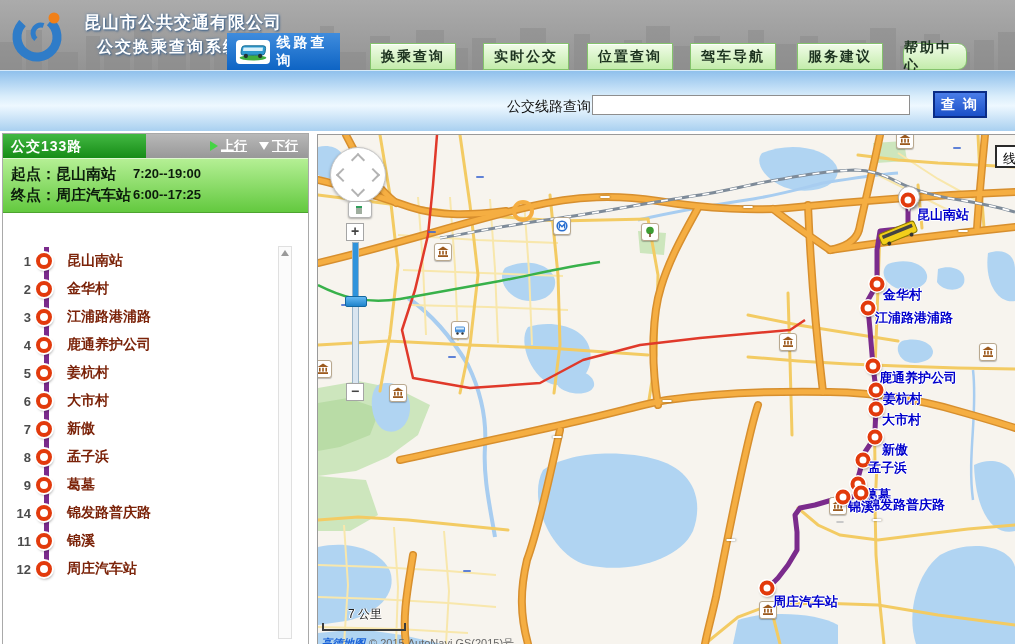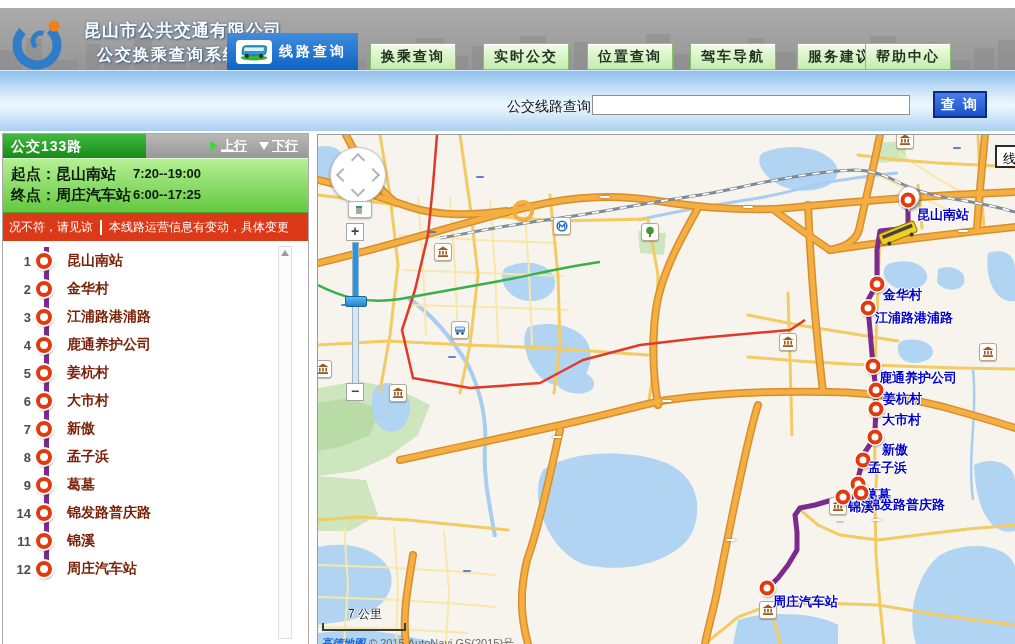--- a/index.html
+++ b/index.html
@@ -1,19 +1,19 @@
 <!DOCTYPE html>
 <html><head>
 <meta charset="utf-8">
 <style>
   html,body{margin:0;padding:0;background:#fff;font-family:"Liberation Sans","DejaVu Sans",sans-serif;}
   #page{position:relative;width:1015px;height:644px;overflow:hidden;background:#fff;}
 
   
-  .hdr{position:absolute;left:0;top:0;width:1015px;height:70px;background:linear-gradient(#ababab,#939393);overflow:hidden;margin-top:8px;}
+  .hdr{position:absolute;left:0;top:0;width:1015px;height:70px;background:linear-gradient(#ababab,#939393);overflow:hidden;}
   .bldg{position:absolute;left:0;bottom:0;}
   .logo{position:absolute;left:8px;top:6px;}
   .co{position:absolute;left:84px;top:11px;font-size:17px;font-weight:bold;color:#fff;letter-spacing:1px;text-shadow:1px 1px 2px #3c5f86,0 0 3px #5a7ea6;white-space:nowrap;}
   .sys{position:absolute;left:97px;top:37px;font-size:16px;font-weight:bold;color:#fff;letter-spacing:2px;text-shadow:1px 1px 2px #3c5f86,0 0 3px #5a7ea6;white-space:nowrap;}
 
   .tab{position:absolute;top:43px;height:27px;box-sizing:border-box;background:linear-gradient(#f1fce8,#c3ecab);border:1px solid #84c36c;display:flex;align-items:center;justify-content:center;gap:7px;font-size:14px;font-weight:bold;color:#1d3320;letter-spacing:2px;cursor:pointer;box-shadow:inset 0 1px 0 #fff;}
   .tab.active{top:33px;height:37px;background:linear-gradient(#3f8cdd,#0e64c4);border:none;color:#fff;justify-content:flex-start;padding-left:9px;letter-spacing:3px;box-shadow:none;}
   .tab-ic{width:36px;height:24px;background:#fff;border-radius:4px;display:flex;align-items:center;justify-content:center;}
 
   
@@ -149,21 +149,21 @@
       <circle cx="29" cy="31" r="20" fill="none" stroke="#2f7cc8" stroke-width="9" stroke-dasharray="95 31" transform="rotate(-50 29 31)"></circle>
       <circle cx="33" cy="27" r="8" fill="none" stroke="#2f7cc8" stroke-width="5" stroke-dasharray="22 29" transform="rotate(130 33 27)"></circle>
       <circle cx="46" cy="12" r="5.5" fill="#f08018"></circle>
     </svg>
     <div class="co">昆山市公共交通有限公司</div>
     <div class="sys">公交换乘查询系统</div>
   </div>
 
   <div>
 
-  <div class="tab active" style="left: 227px; position: absolute; width: 131px;">
+  <div class="tab active" style="left: 227px; position: absolute; width: 113px;">
         <span class="tab-ic">
           <svg width="32" height="18" viewBox="0 0 36 20">
             <ellipse cx="18" cy="16.5" rx="15" ry="3" fill="#3fae3f"></ellipse>
             <g transform="skewX(-8)">
               <rect x="6" y="3" width="27" height="10.5" rx="3" fill="#2e9ad0" stroke="#16688f" stroke-width="1"></rect>
               <rect x="8" y="5" width="22" height="4" fill="#d8f0fa"></rect>
             </g>
             <circle cx="10" cy="14.5" r="2.4" fill="#233"></circle>
             <circle cx="26" cy="14.5" r="2.4" fill="#233"></circle>
           </svg>
@@ -183,21 +183,21 @@
         <span class="tab-label">位置查询</span>
       </div>
       <div class="tab" style="left: 690px; position: absolute; width: 86px;">
 
         <span class="tab-label">驾车导航</span>
       </div>
       <div class="tab" style="left: 797px; position: absolute; width: 86px;">
 
         <span class="tab-label">服务建议</span>
       </div>
-      <div class="tab" style="left: 865px; position: absolute; width: 86px;">
+      <div class="tab" style="left: 903px; position: absolute; width: 64px; border-radius: 9px;">
 
         <span class="tab-label">帮助中心</span>
       </div>
     </div>
 
   <div class="strip"></div>
   <div class="q-label">公交线路查询</div>
   <input class="q-input" value="" style="">
   <button class="q-btn">查 询</button>
 
@@ -217,25 +217,20 @@
     </div>
     <div class="sb-info">
       <div class="irow">
         <span>起点：</span><span>昆山南站</span>
         <span class="itime">7:20--19:00</span>
       </div>
       <div class="irow">
         <span>终点：</span><span>周庄汽车站</span>
         <span class="itime">6:00--17:25</span>
       </div>
-    </div>
-    <div class="sb-alert">
-      <span>况不符，请见谅</span>
-      <span class="asep"></span>
-      <span>本线路运营信息有变动，具体变更</span>
     </div>
     <div class="sb-list">
       <div class="sline"></div>
       <div class="srows">
 
       <div class="srow">
             <span class="sno">1</span>
             <span class="sdot"></span>
             <span class="sname">昆山南站</span>
           </div>

